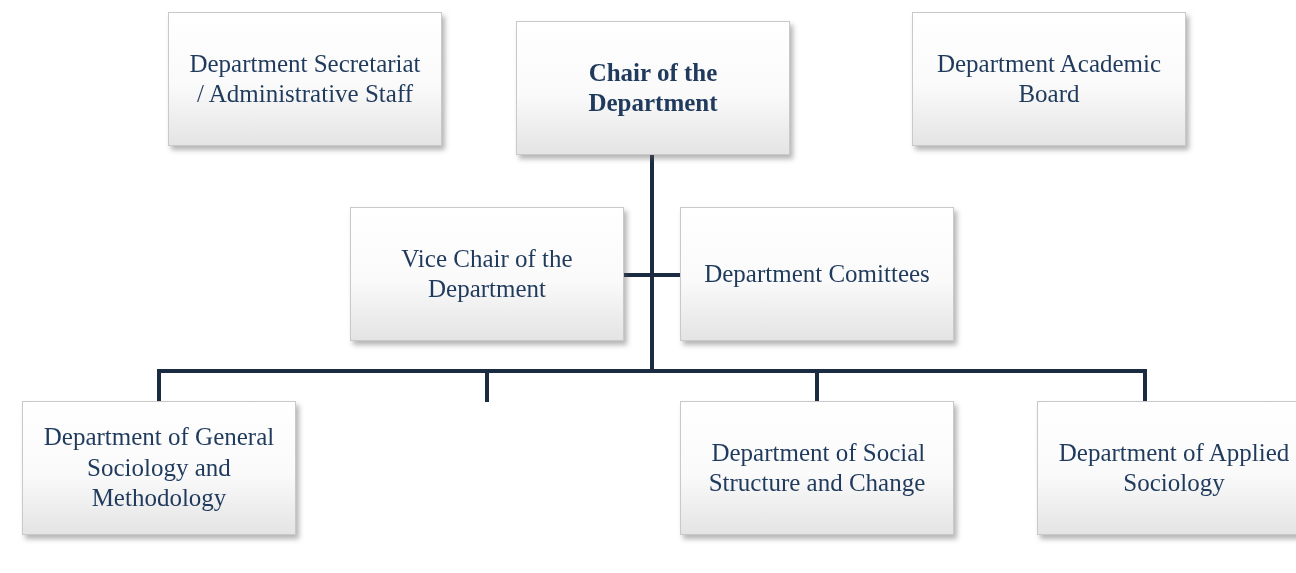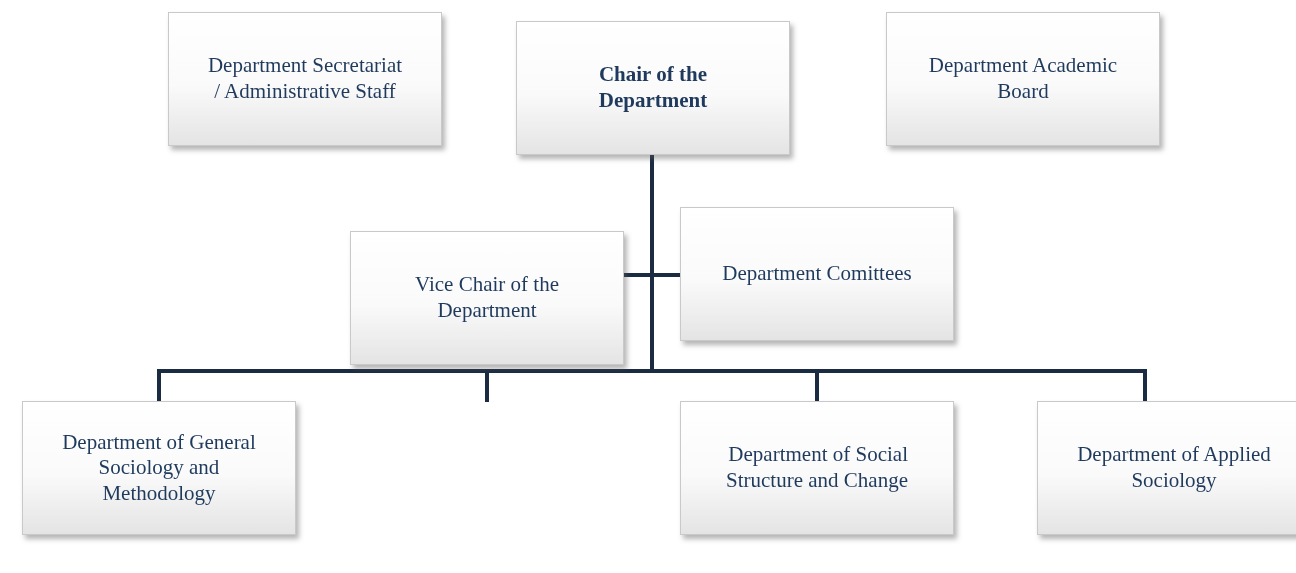--- a/index.html
+++ b/index.html
@@ -21,36 +21,36 @@
     height: 134px;
     box-sizing: border-box;
     background: linear-gradient(180deg, #ffffff 0%, #fafafa 55%, #e4e4e4 100%);
     border: 1px solid #c9c9c9;
     box-shadow: 3px 4px 5px rgba(90, 90, 90, 0.45);
     display: flex;
     align-items: center;
     justify-content: center;
     text-align: center;
     color: #1f3a5c;
-    font-size: 21px;
+    font-size: 25px;
     line-height: 1.22;
     white-space: pre-line;
     z-index: 2;
     padding: 2px 6px;
   }
   .line {
     position: absolute;
     background: #1b2b41;
     z-index: 1;
   }
   
   #node-secretariat            { left: 168px;  top: 12px;  }
   #node-chair                  { left: 516px;  top: 21px; font-weight: bold;  }
-  #node-academic-board         { left: 886px;  top: 12px;  }
-  #node-vice-chair             { left: 350px;  top: 207px; margin-top: 24px; }
+  #node-academic-board         { left: 912px;  top: 12px;  }
+  #node-vice-chair             { left: 350px;  top: 207px; }
   #node-committees             { left: 680px;  top: 207px; }
   #node-general-sociology      { left: 22px;   top: 401px; }
   #node-sociology-institutions { left: 350px;  top: 401px; }
   #node-social-structure       { left: 680px;  top: 401px; text-align: right; }
   #node-applied-sociology      { left: 1008px; top: 401px; margin-left: 29px; }
   
   #line-trunk         { left: 650px;  top: 147px; width: 4px;   height: 225px; }
   #line-mid-connector { left: 624px;  top: 273px; width: 56px;  height: 4px;   }
   #line-distribution  { left: 157px;  top: 369px; width: 990px; height: 4px;   }
   #line-drop-1        { left: 157px;  top: 369px; width: 4px;   height: 33px;  }

